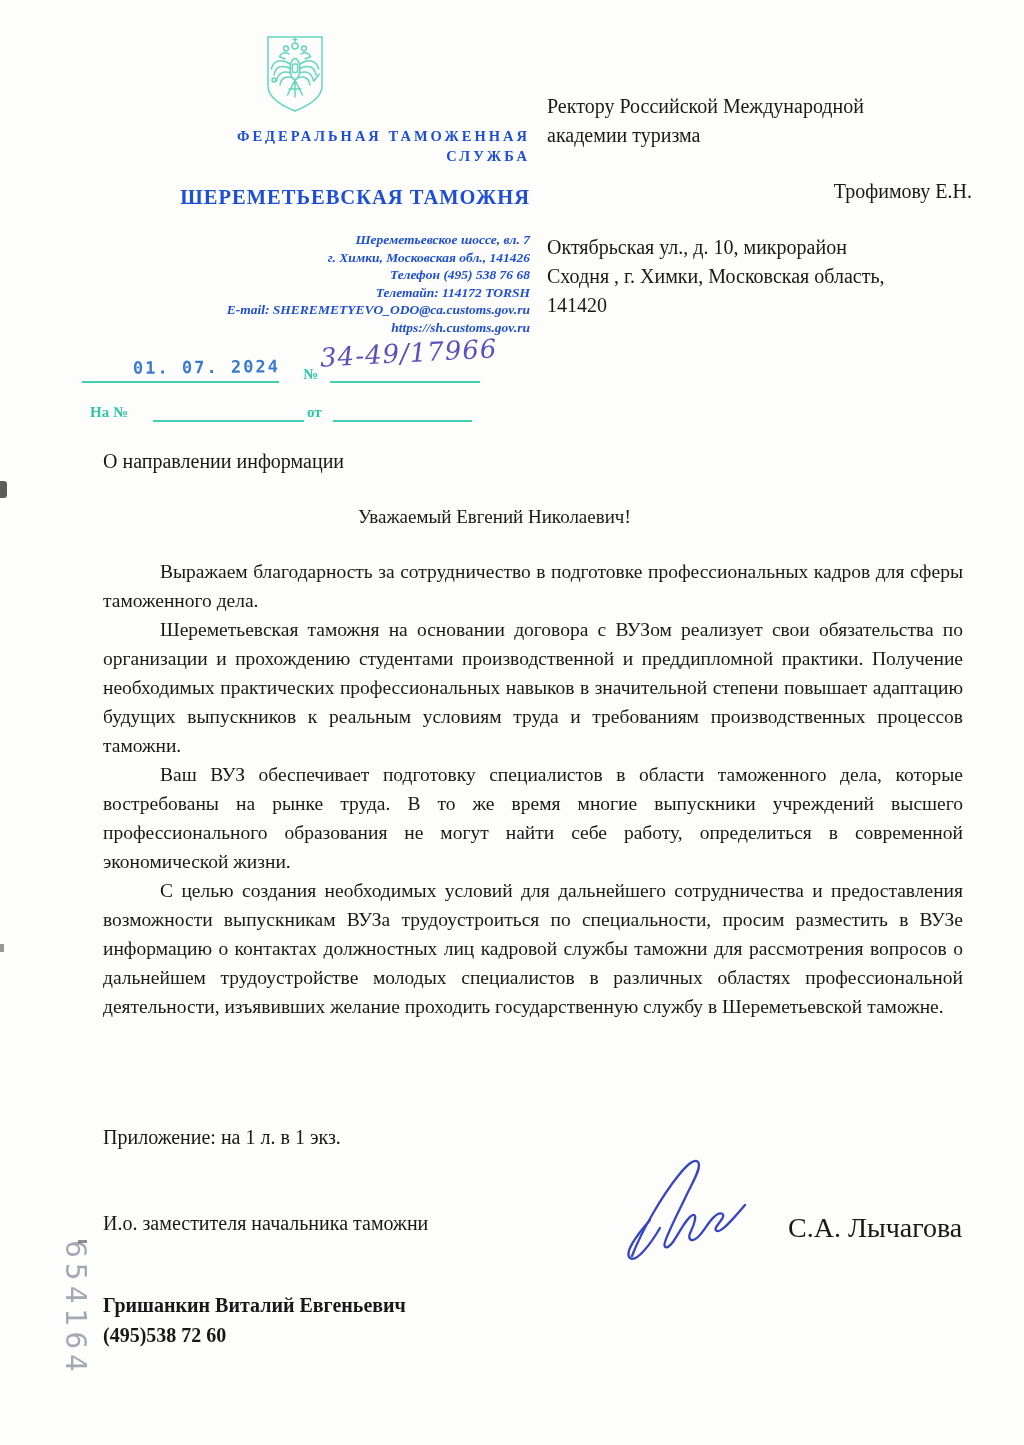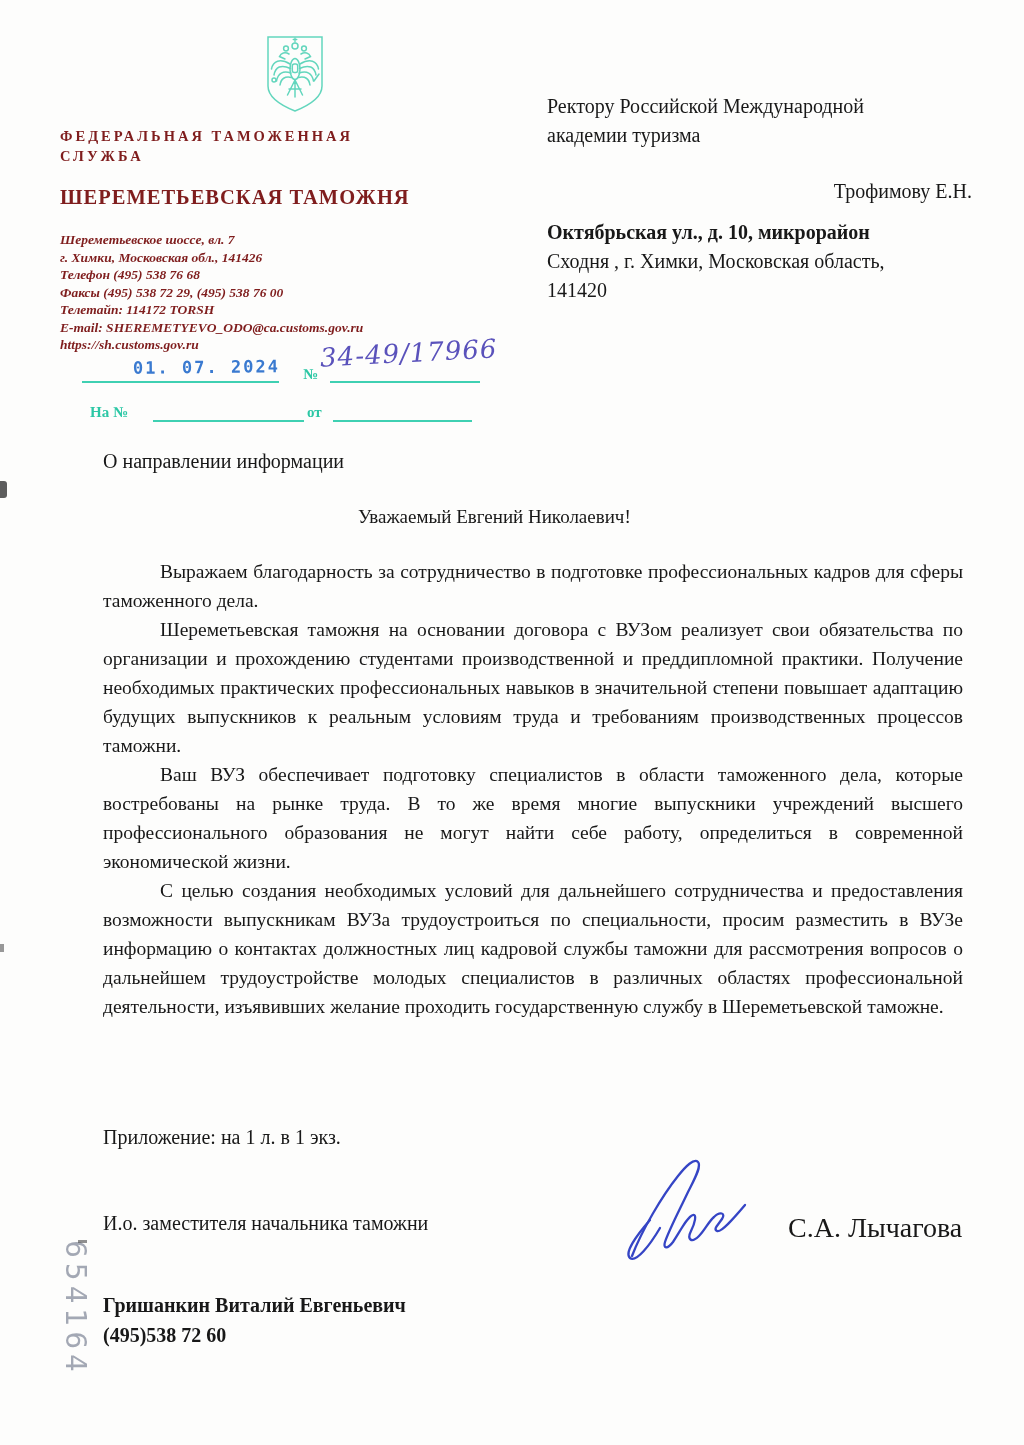--- a/index.html
+++ b/index.html
@@ -2,29 +2,29 @@
 <html><head>
 <meta charset="utf-8">
 <style>
   html,body { margin:0; padding:0; background:#e8e8e8; }
   .page {
     position:relative; width:1024px; height:1445px; margin:0 auto;
     background:#fdfdfc; overflow:hidden;
     font-family:"Liberation Serif", serif; color:#181818;
   }
   
-  .letterhead { position:absolute; left:60px; top:34px; width:470px; text-align:left; color:#7f1d1d; }
+  .letterhead { position:absolute; left:60px; top:34px; width:470px; text-align:right; color:#1d4ed8; }
   .emblem-wrap { display:flex; justify-content:center; }
   .agency { font-size:14.5px; font-weight:bold; letter-spacing:3px; line-height:20px; margin-top:12px; }
   .office { font-size:20.5px; font-weight:bold; letter-spacing:1px; margin-top:20px; }
   .addr { margin-top:22px; font-size:13.5px; font-weight:bold; line-height:17.5px;font-style:italic; }
   
   .recipient { position:absolute; left:547px; top:92px; width:425px; font-size:20px; line-height:29px; }
   .recipient .name { margin-top:27px;text-align:right; }
-  .recipient .raddr { margin-top:12px;font-weight:bold; }
+  .recipient .raddr { margin-top:27px; }
   
   .tealline { position:absolute; height:0; border-bottom:2px solid #3fd0b2; }
   .stamp {
     position:absolute; left:133px; top:357px;
     font-family:"DejaVu Sans Mono", monospace; font-weight:bold; font-size:17px;
     letter-spacing:2px; color:#3a7ad0; transform:rotate(-0.6deg);
   }
   .teal-label { position:absolute; color:#2cc7a5; font-weight:bold; font-size:15px; }
   .handwritten {
     position:absolute; left:320px; top:338px;
@@ -78,21 +78,20 @@
         <path d="M51 47 l5 -7"></path>
       </svg>
     </div>
     <div class="agency">ФЕДЕРАЛЬНАЯ ТАМОЖЕННАЯ</div>
     <div class="agency" style="margin-top:0;">СЛУЖБА</div>
     <div class="office">ШЕРЕМЕТЬЕВСКАЯ ТАМОЖНЯ</div>
     <div class="addr">
       <div>Шереметьевское шоссе, вл. 7</div>
       <div>г. Химки, Московская обл., 141426</div>
       <div>Телефон (495) 538 76 68</div>
-      <div>Факсы (495) 538 72 29, (495) 538 76 00</div>
       <div>Телетайп: 114172 TORSH</div>
       <div>E-mail: SHEREMETYEVO_ODO@ca.customs.gov.ru</div>
       <div>https://sh.customs.gov.ru</div>
     </div>
   </div>
 
   <div class="recipient">
     <div>Ректору Российской Международной</div>
     <div>академии туризма</div>
     <div class="name">Трофимову Е.Н.</div>

